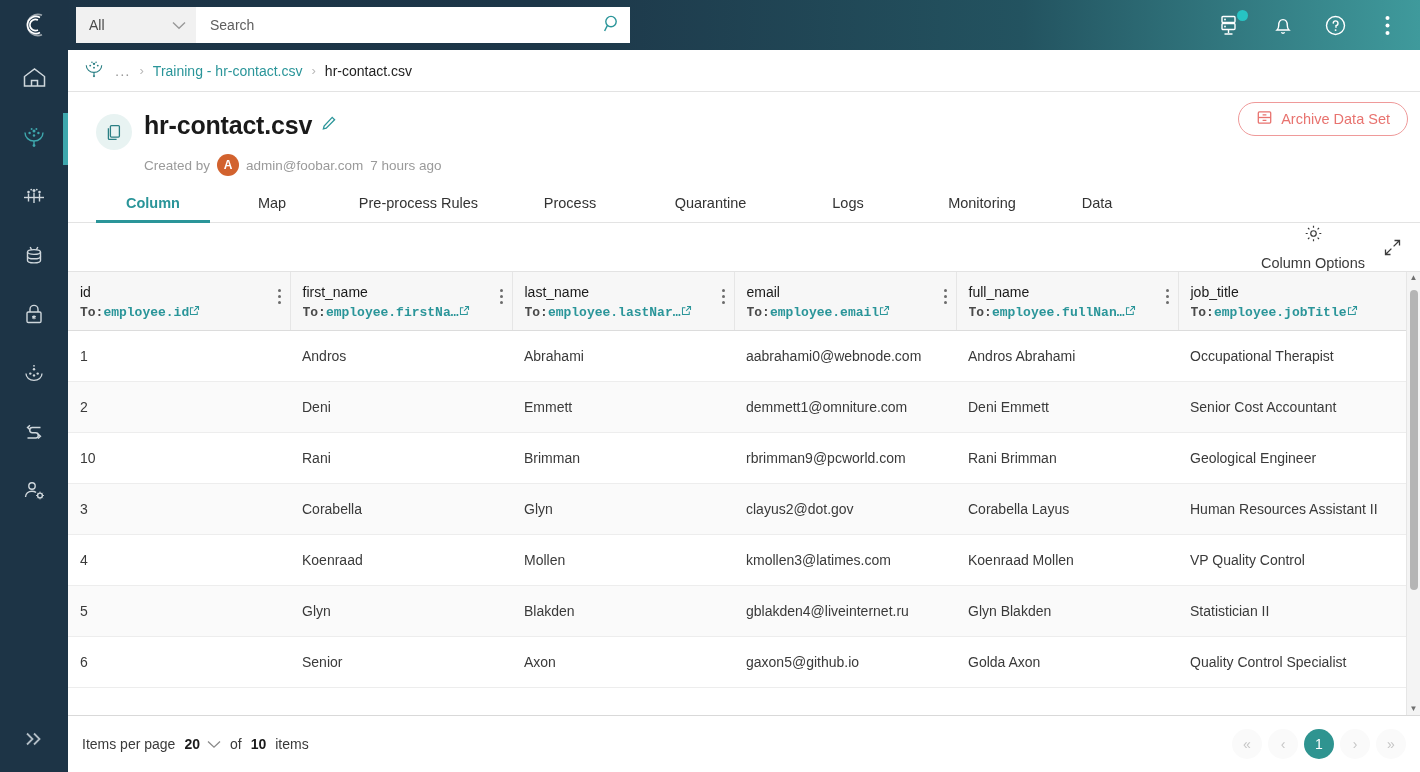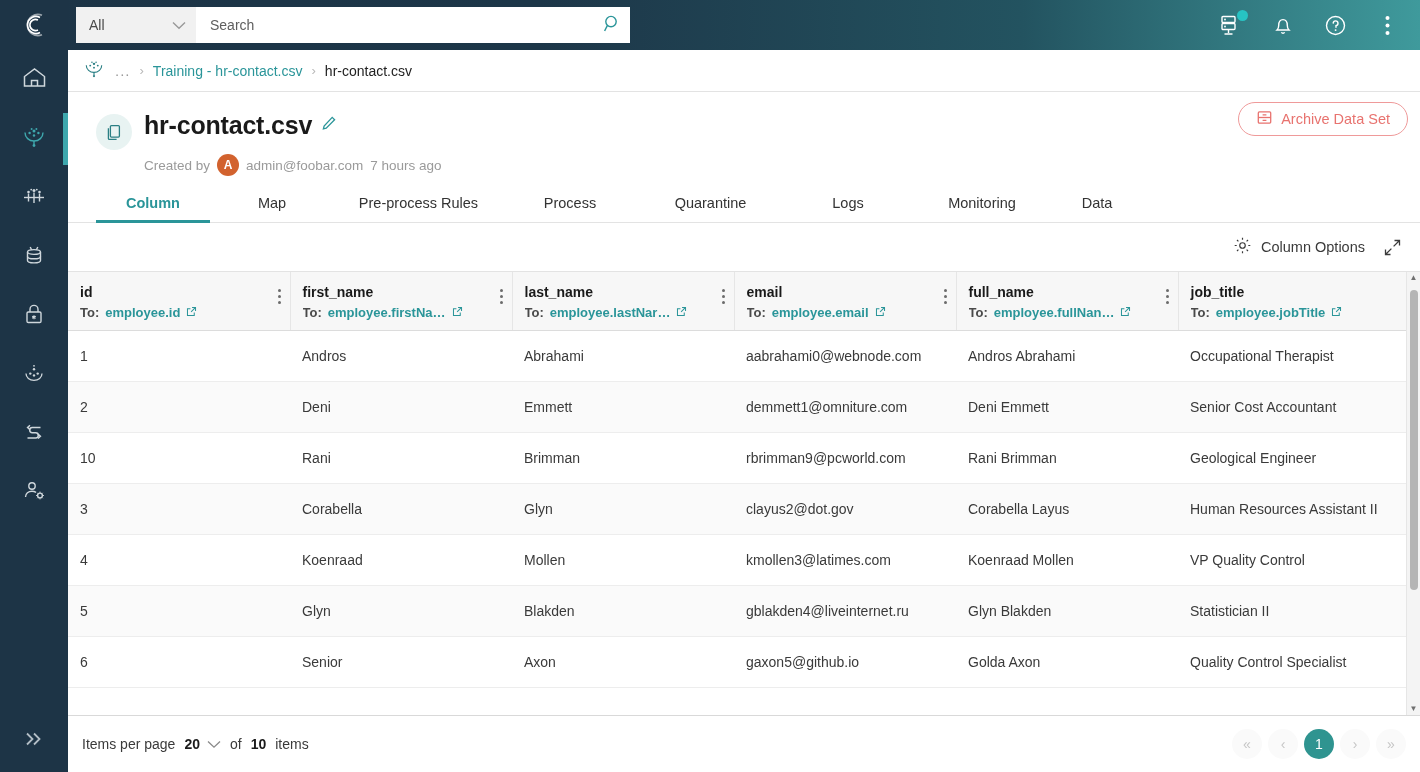--- a/index.html
+++ b/index.html
@@ -154,41 +154,41 @@
   }
 
   
   .tbl-toolbar {
     height: 48px; flex: 0 0 48px;
     display: flex; align-items: center; justify-content: flex-end;
     gap: 18px; padding-right: 18px;
   }
   .colopts {
     display: flex; align-items: center; gap: 9px;
-    font-size: 14.5px; color: #3a3a3a; cursor: pointer;
+    font-size: 14.5px; color: #3a3a3a; cursor: pointer; flex-direction: column;
   }
   .expand-icn { cursor: pointer; display: flex; }
 
   
   .tbl-region { flex: 1; min-height: 0; display: flex; flex-direction: column; position: relative;
                 border-top: 1px solid #e3e3e3; }
   .tbl-scroll { flex: 1; overflow: hidden; position: relative; }
   table.grid { border-collapse: collapse; width: 1404px; table-layout: fixed; }
   table.grid th {
     background: #f7f7f7; text-align: left; vertical-align: top;
     padding: 12px 0 10px 12px; position: relative;
     border-right: 1px solid #e6e6e6;
     border-bottom: 1px solid #dcdcdc;
     height: 55px;
   }
-  th .colname { font-size: 14px; font-weight: bold; color: #1a1a1a; line-height: 17px; }
+  th .colname { font-size: 14px; font-weight: normal; color: #1a1a1a; line-height: 17px; }
   th .colmap {
     font-size: 13px; color: #5a5a5a; margin-top: 4px;
-    display: flex; align-items: center; gap: 6px;
-    white-space: nowrap; overflow: hidden;
+    display: flex; align-items: center; 
+    white-space: nowrap; overflow: hidden; font-family: Liberation Mono, monospace;
   }
   th .colmap .to { color: #4a4a4a; }
   th .colmap .tgt { color: #2a9599; overflow: hidden; text-overflow: ellipsis; max-width: 150px; }
   th .kebab {
     position: absolute; right: 9px; top: 17px;
     display: flex; flex-direction: column; gap: 3px; cursor: pointer;
   }
   th .kebab i { width: 3px; height: 3px; background: #6b6b6b; border-radius: 50%; display: block; }
   table.grid td {
     font-size: 14px; color: #3a3a3a;

